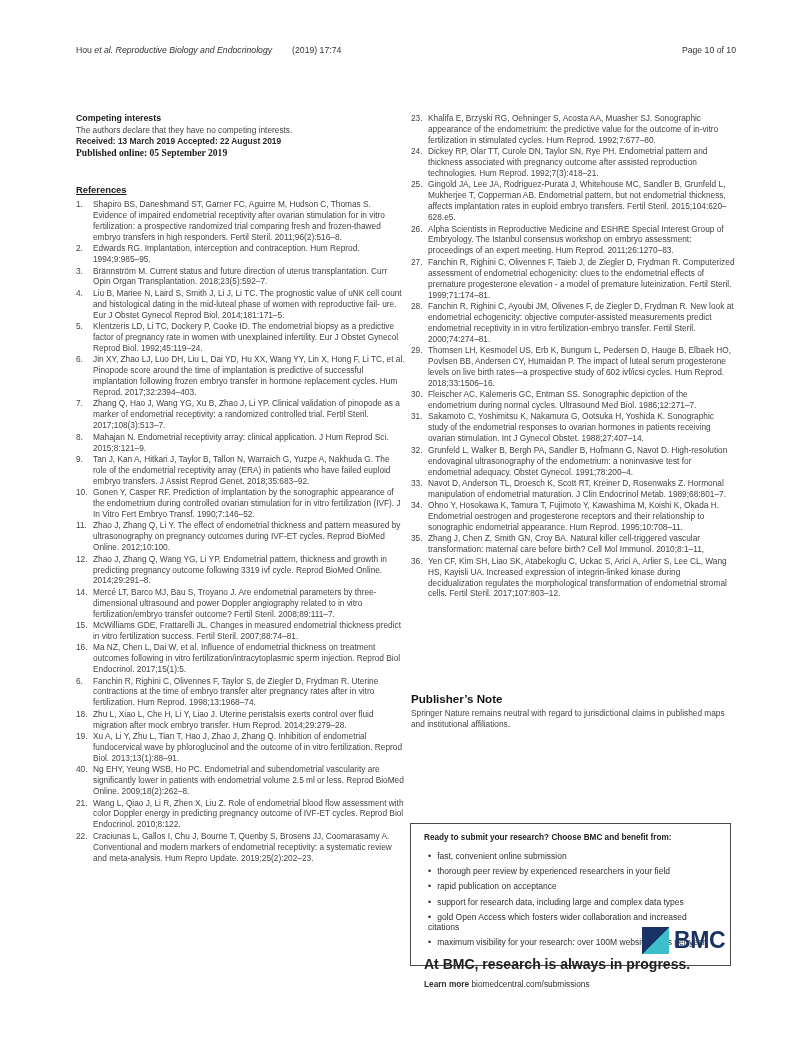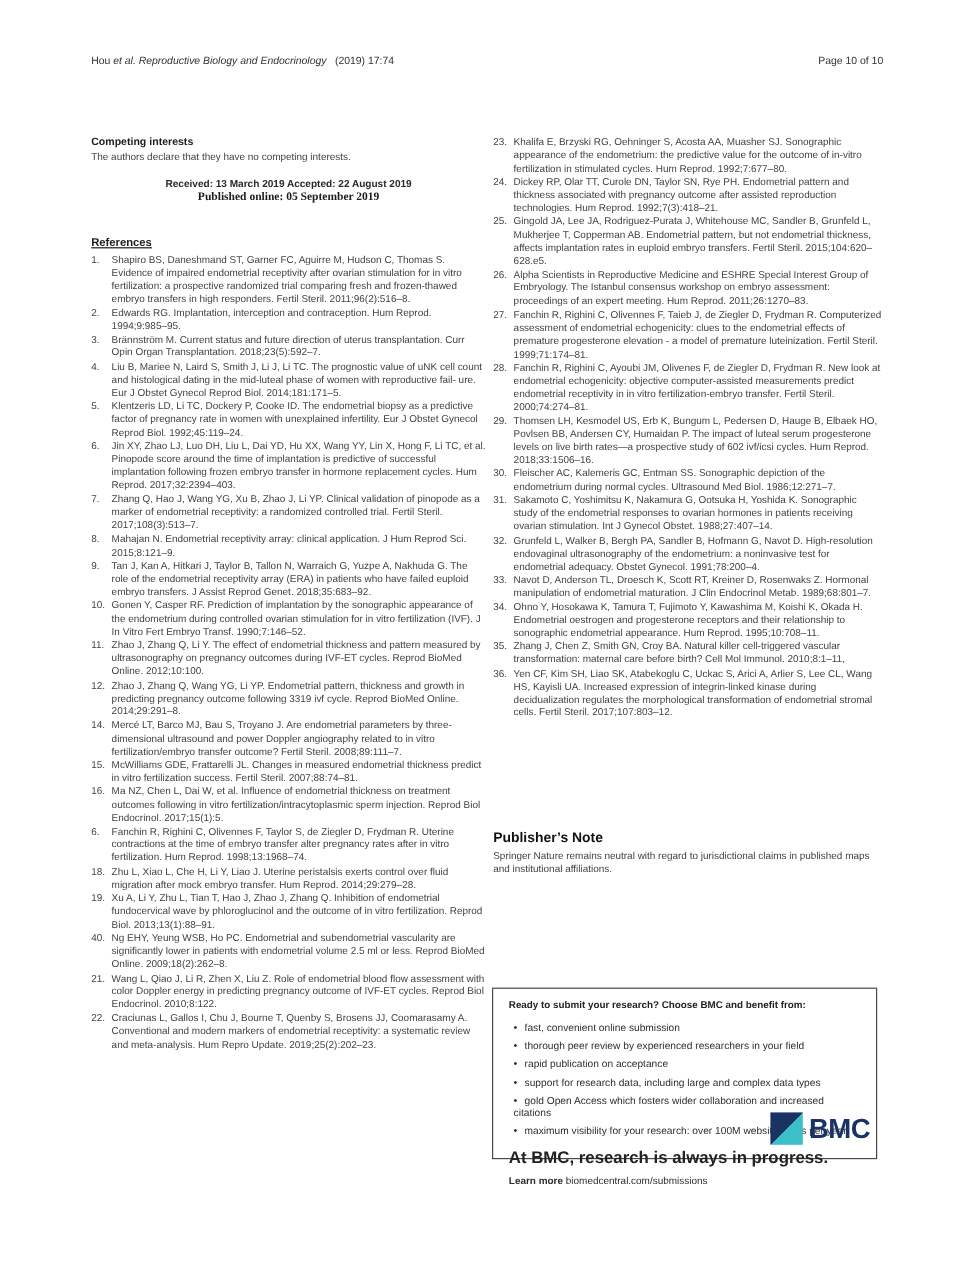--- a/index.html
+++ b/index.html
@@ -8,27 +8,27 @@
     font-family:"Liberation Sans", sans-serif;color:#3f3f3f;
     -webkit-font-smoothing:antialiased;
   }
   
   .runhead{
     position:absolute;top:45px;left:76px;right:64px;
     display:flex;justify-content:space-between;align-items:baseline;
     font-size:8.7px;color:#333;
   }
   .runhead .jrnl{font-style:italic;}
-  .runhead .cite{margin-left:7px;font-style:normal;}
+  .runhead .cite{margin-left:20px;font-style:normal;}
   
   .col-left{position:absolute;left:76px;top:113px;width:329px;}
   .col-right{position:absolute;left:411px;top:113px;width:325px;}
   .sec-title{font-size:8.8px;font-weight:bold;color:#1c1c1c;margin:0 0 1.5px 0;}
   .body-text{font-size:8.3px;line-height:10.6px;color:#434343;margin:0;}
-  .dates{margin-top:13px;text-align:center;}
+  .dates{margin-top:1px;}
   .received{font-size:8.4px;font-weight:bold;color:#2a2a2a;line-height:11px;}
   .published{font-family:"Liberation Serif", serif;font-size:9.6px;font-weight:bold;color:#1c1c1c;line-height:12px;}
   .refs-title{font-size:9.4px;font-weight:bold;color:#1c1c1c;margin:25px 0 4px 0;text-decoration:underline;}
   ol.refs{list-style:none;margin:0;padding:0;font-size:8.3px;line-height:10.9px;color:#434343;}
   ol.refs li{display:flex;margin:0 0 0.5px 0;}
   ol.refs .ref-n{flex:0 0 17px;}
   ol.refs .ref-t{flex:1;}
   
   .pubnote{position:absolute;left:411px;top:680px;width:325px;}
   .pubnote h2{font-size:11.6px;font-weight:bold;color:#111;margin:12px 0 3px 0;}

